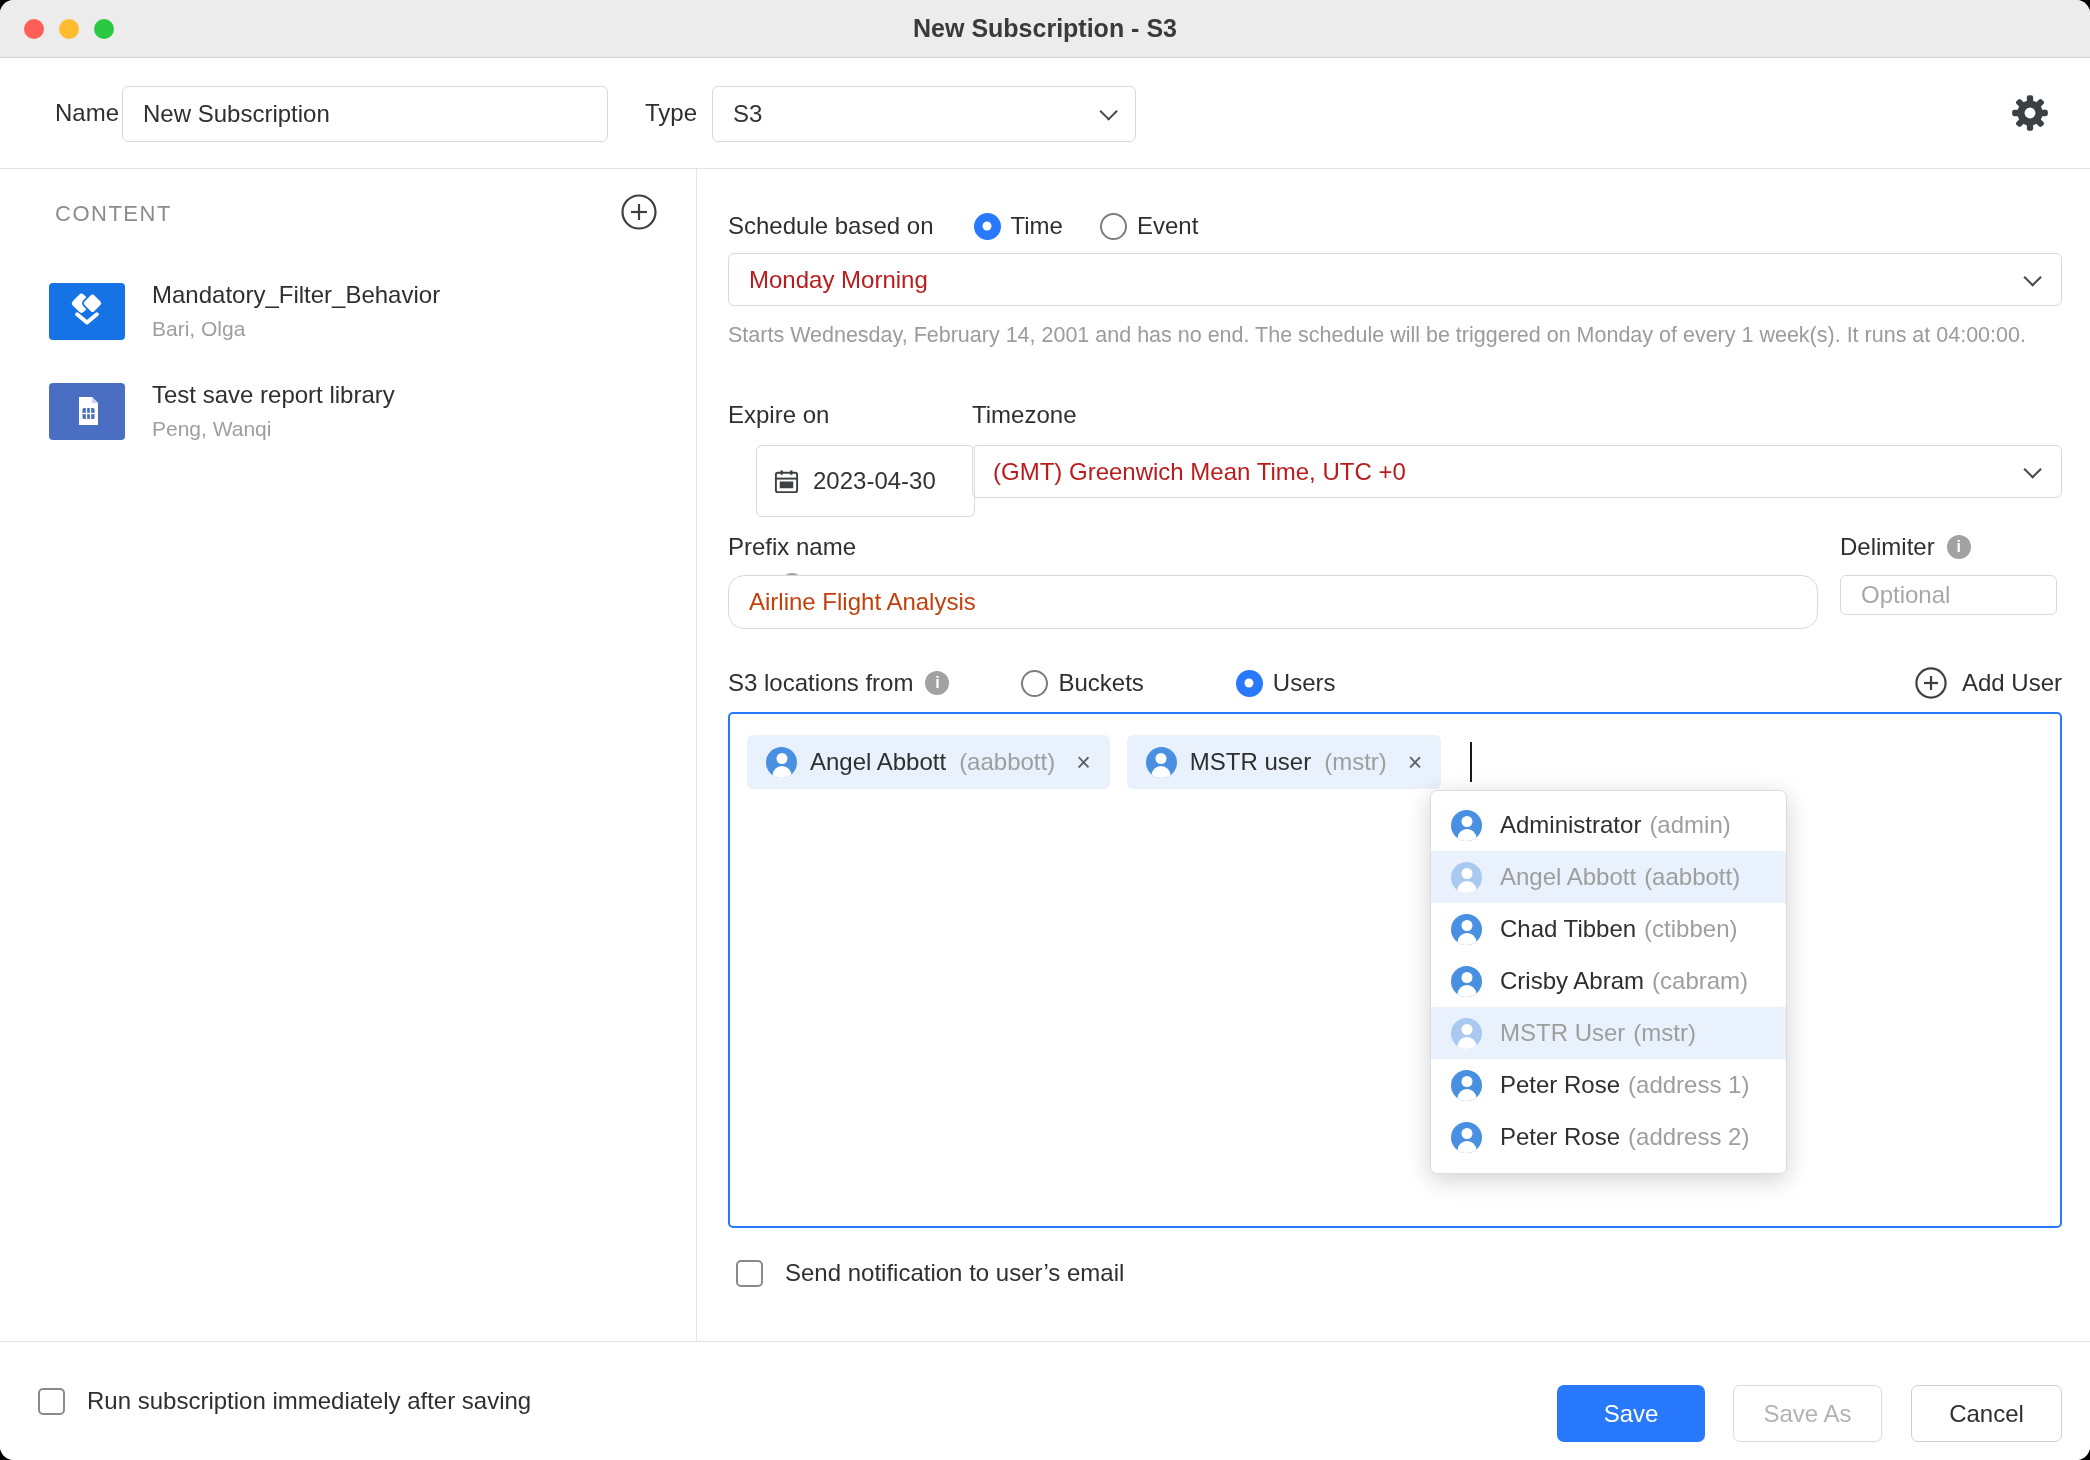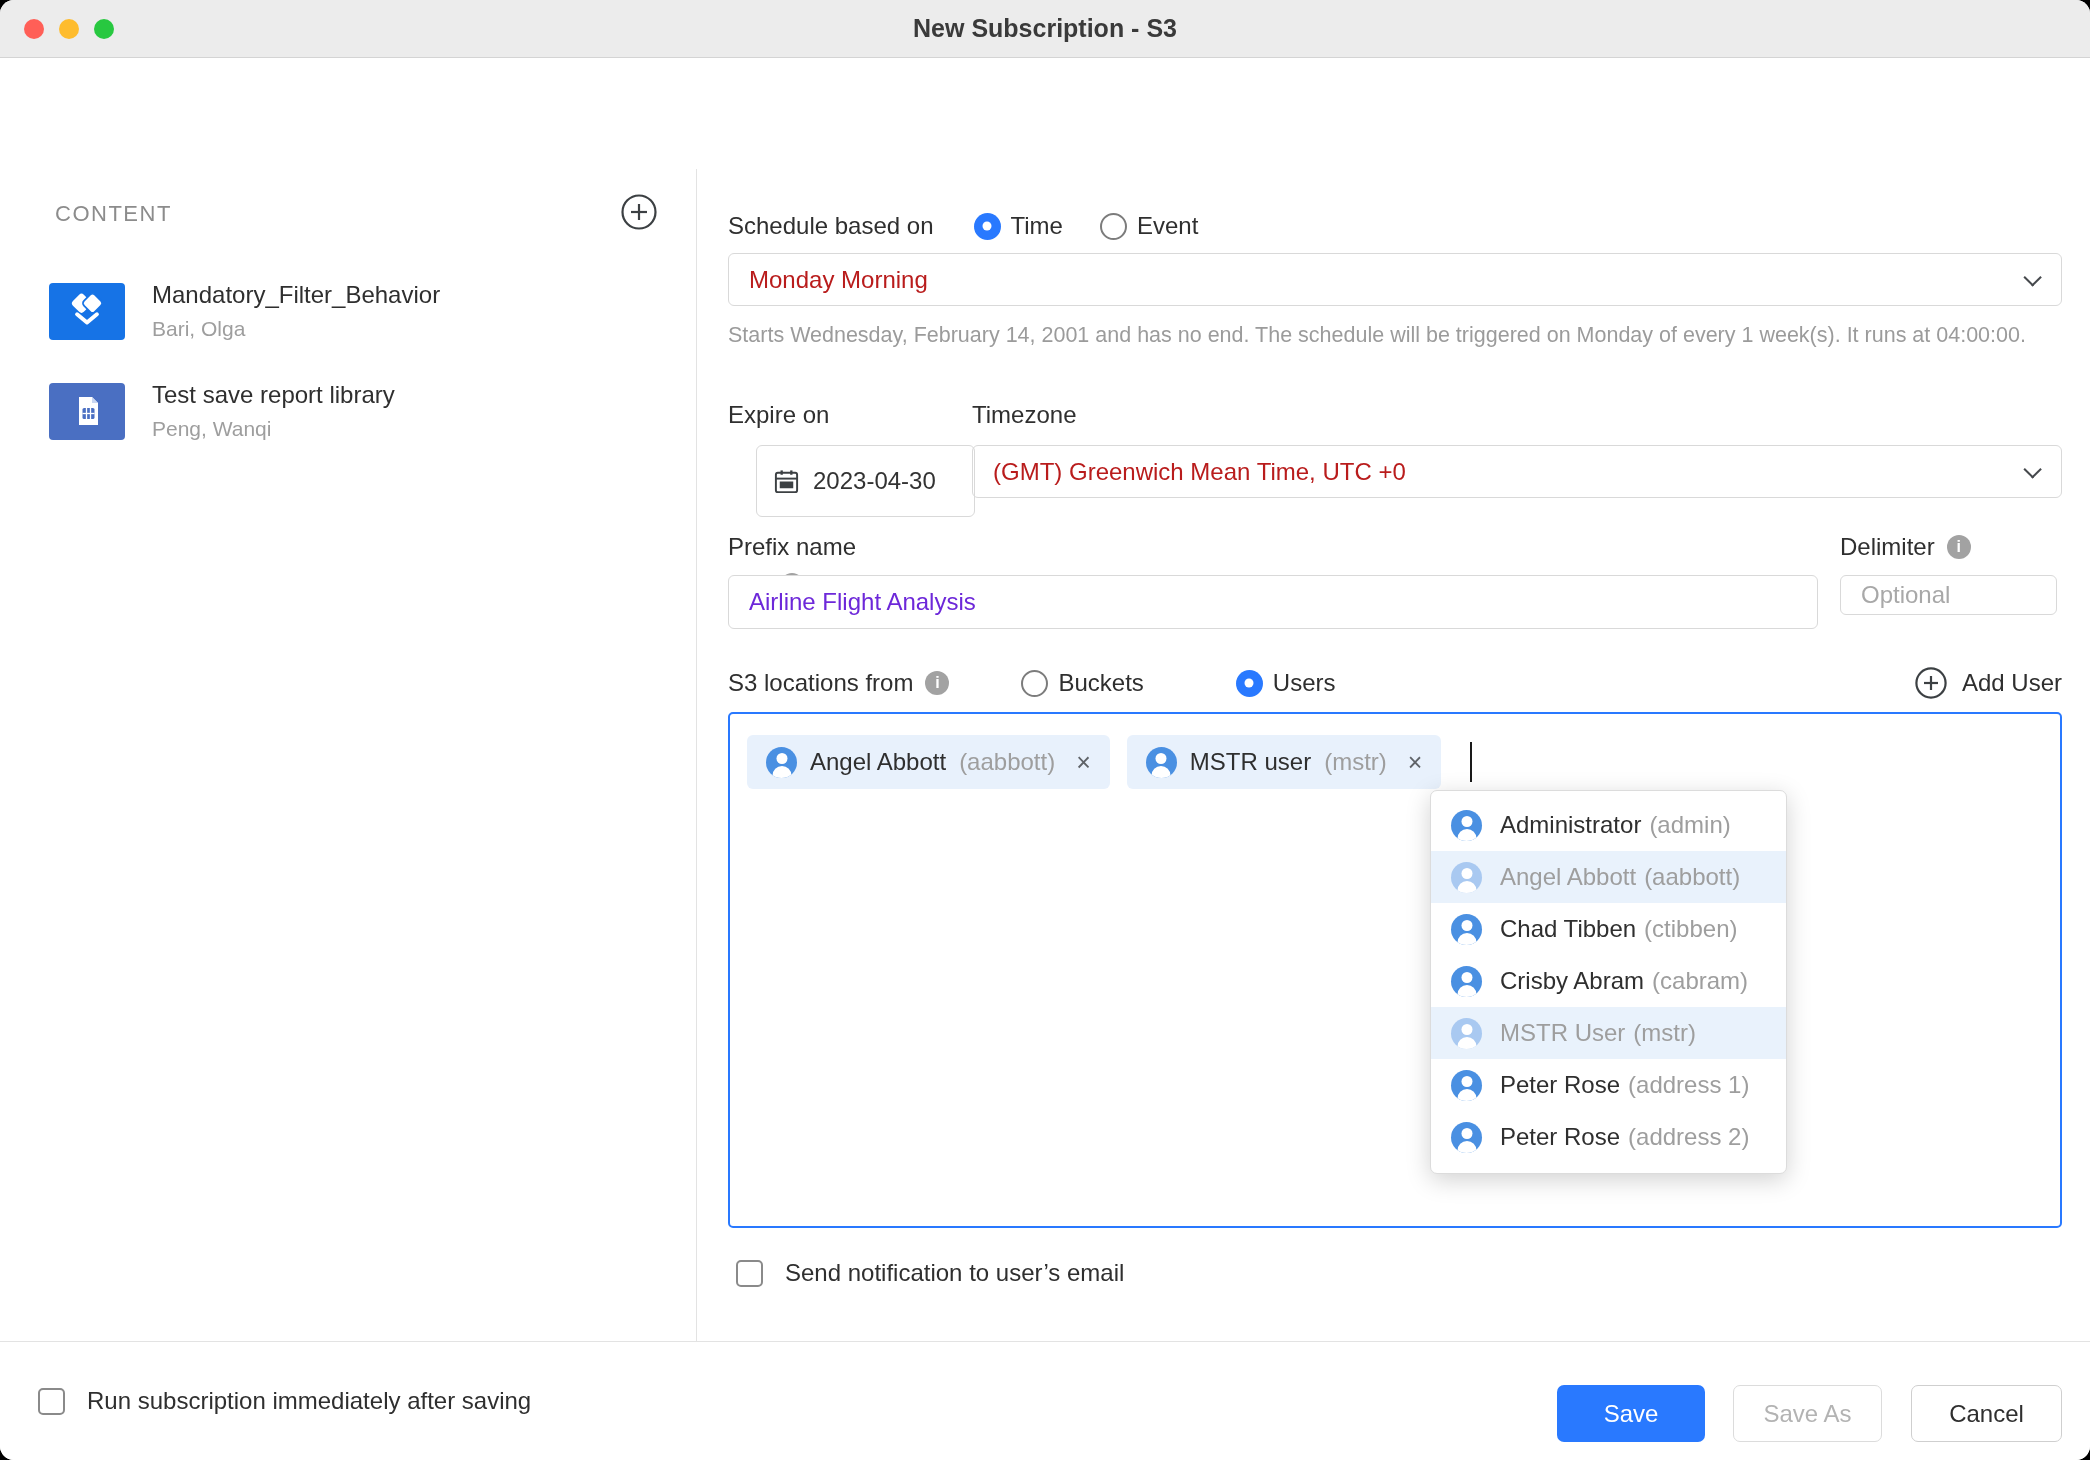--- a/index.html
+++ b/index.html
@@ -53,21 +53,21 @@
 
   .expire-lbl { position:absolute; left:31px; top:232px; }
   .tz-lbl { position:absolute; left:275px; top:232px; }
   .date-box { position:absolute; left:31px; top:276px; width:219px; height:72px; border:1px solid #d9d9d9; border-radius:6px; display:flex; align-items:center; gap:13px; padding:0 16px; font-size:24px; cursor:pointer;margin-left:28px; }
   .tz-select { left:275px; right:28px; top:276px; }
 
   .label-row { position:absolute; display:flex; align-items:center; gap:12px; }
   .prefix-lblrow { left:31px; top:364px;flex-direction:column; }
   .delim-lblrow { left:1143px; top:364px; }
   .info-icon { width:24px; height:24px; border-radius:50%; background:#a2a2a2; color:#fff; font-size:16px; font-weight:bold; display:flex; align-items:center; justify-content:center; }
-  .prefix-input { position:absolute; left:31px; top:406px; width:1090px; height:54px; border:1px solid #d9d9d9; border-radius:6px; font-size:24px; color:#6d28d9; padding:0 20px; font-family:inherit; outline:none; }
+  .prefix-input { position:absolute; left:31px; top:406px; width:1090px; height:54px; border:1px solid #d9d9d9; border-radius:16px; font-size:24px; color:#c2410c; padding:0 20px; font-family:inherit; outline:none; }
   .delim-input { position:absolute; left:1143px; top:406px; width:217px; height:40px; border:1px solid #d9d9d9; border-radius:6px; font-size:24px; padding:0 20px; font-family:inherit; outline:none; }
   .delim-input::placeholder { color:#a8a8a8; }
 
   .s3-row { position:absolute; left:31px; top:494px; height:40px; display:flex; align-items:center; }
   .add-user { position:absolute; right:28px; top:494px; height:40px; display:flex; align-items:center; gap:14px; cursor:pointer; }
   .add-user span { font-size:24px; color:#2f2f2f; }
 
   .user-box { position:absolute; left:31px; right:28px; top:543px; height:516px; border:2px solid #2979ff; border-radius:5px; background:#fff; }
   .chips { position:absolute; left:17px; top:21px; right:17px; display:flex; align-items:center; gap:17px; }
   .chip { height:54px; background:#e8f1fc; border-radius:6px; display:flex; align-items:center; gap:13px; padding:0 19px; }
@@ -108,20 +108,41 @@
 
   <div class="titlebar">
     <div class="lights">
       <div class="light red"></div>
       <div class="light yellow"></div>
       <div class="light green"></div>
     </div>
     <div class="win-title">New Subscription - S3</div>
   </div>
 
+  <div class="toprow">
+    <div class="lbl name-lbl">Name</div>
+    <input class="name-input" value="New Subscription" style="">
+    <div class="lbl type-lbl">Type</div>
+    <div class="type-select">
+      <span>S3</span>
+      <span class="chev"></span>
+    </div>
+    <div class="gear-btn">
+      <svg width="42" height="42" viewBox="0 0 40 40">
+        <g fill="#3b4045">
+          <rect x="17" y="3" width="6" height="34" rx="2"></rect>
+          <rect x="17" y="3" width="6" height="34" rx="2" transform="rotate(45 20 20)"></rect>
+          <rect x="17" y="3" width="6" height="34" rx="2" transform="rotate(90 20 20)"></rect>
+          <rect x="17" y="3" width="6" height="34" rx="2" transform="rotate(135 20 20)"></rect>
+          <circle cx="20" cy="20" r="12"></circle>
+        </g>
+        <circle cx="20" cy="20" r="5.2" fill="#fff"></circle>
+      </svg>
+    </div>
+  </div>
 
   <div class="sidebar">
     <div class="content-title">CONTENT</div>
     <div class="add-content">
       <svg width="38" height="38" viewBox="0 0 38 38">
         <circle cx="19" cy="19" r="16.5" fill="none" stroke="#3c4043" stroke-width="2.2"></circle>
         <line x1="19" y1="11" x2="19" y2="27" stroke="#3c4043" stroke-width="2.2"></line>
         <line x1="11" y1="19" x2="27" y2="19" stroke="#3c4043" stroke-width="2.2"></line>
       </svg>
     </div>

